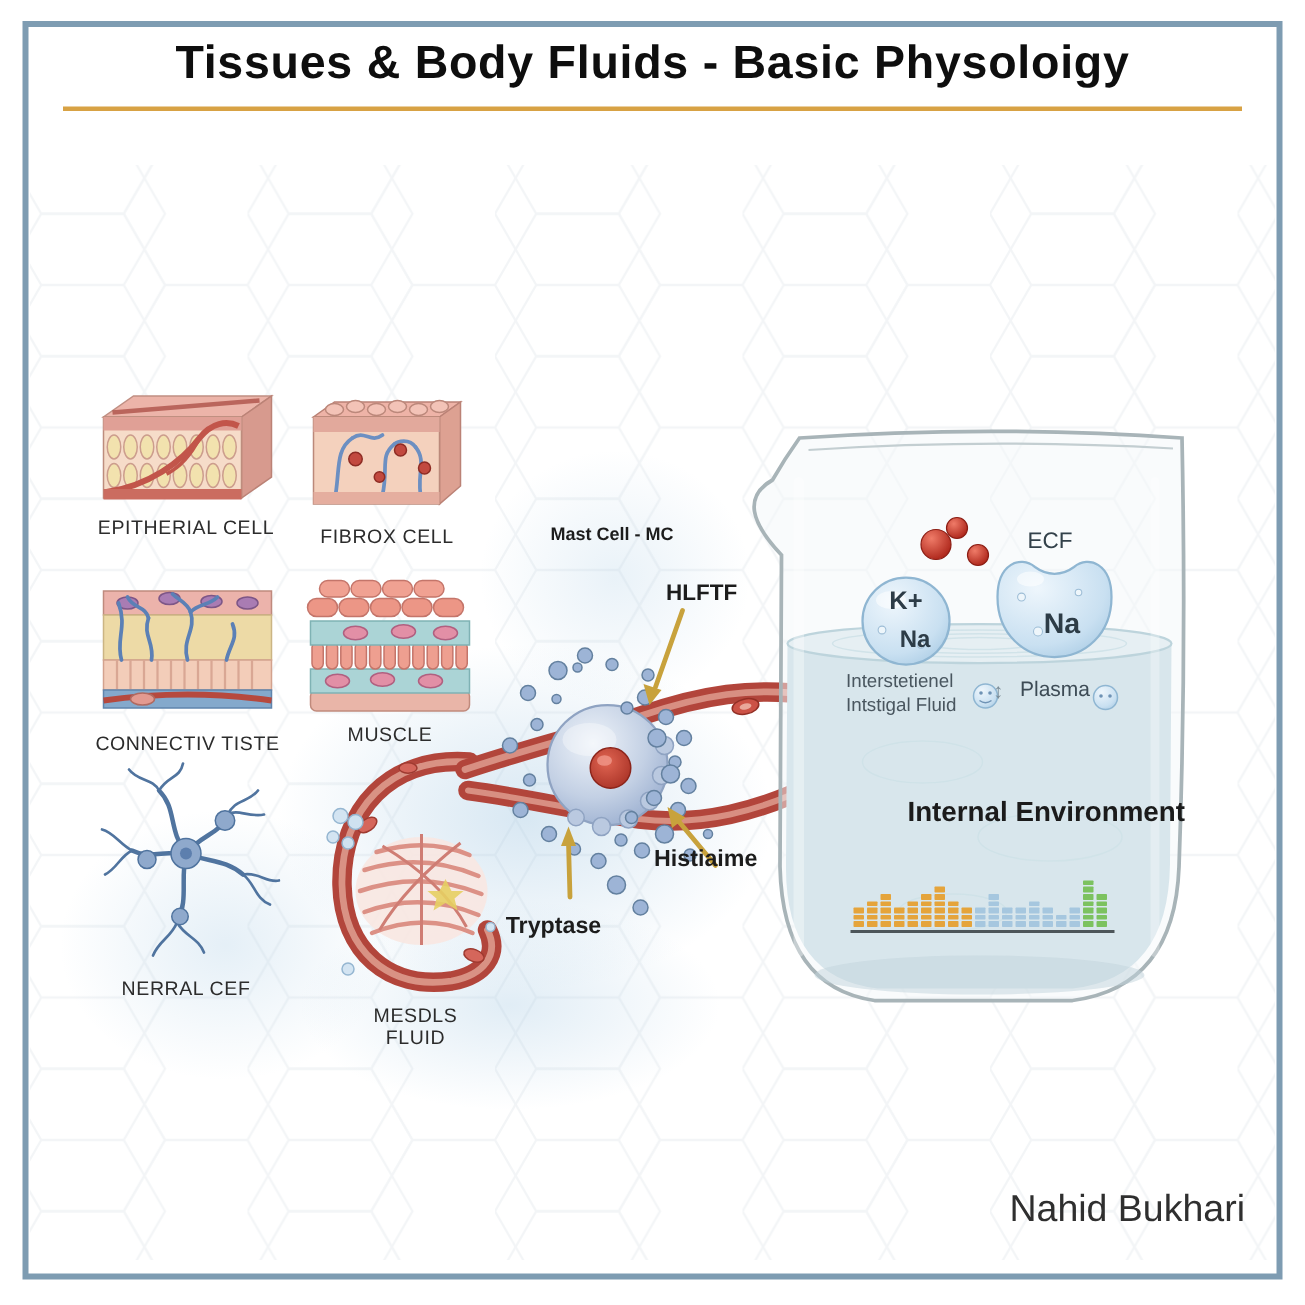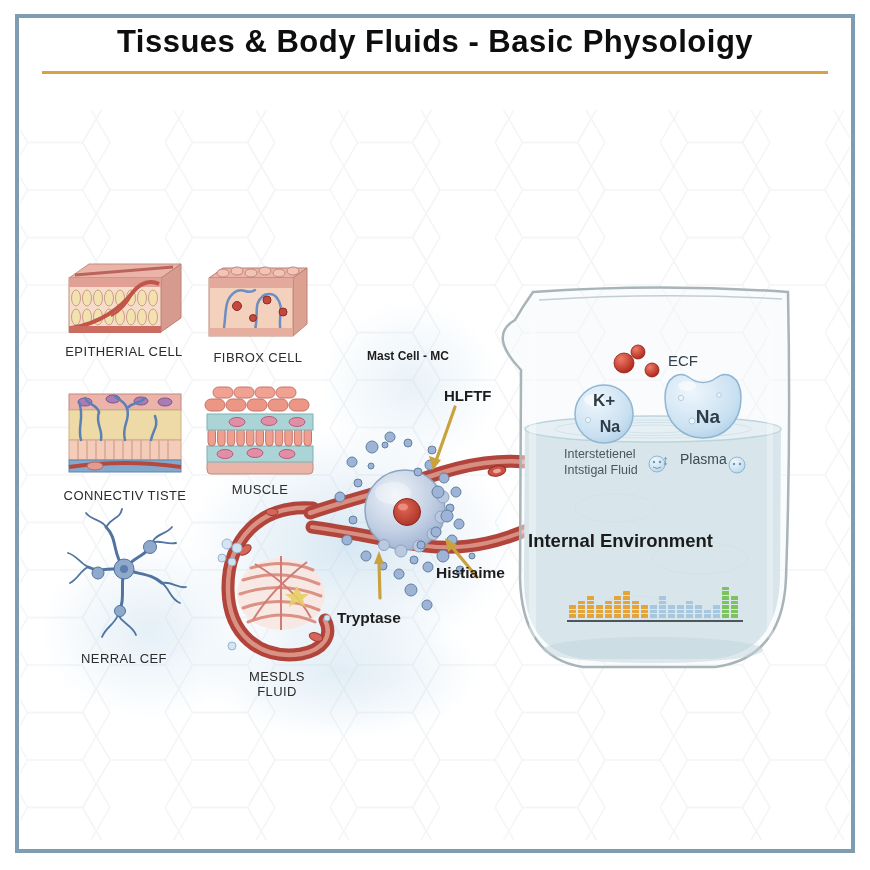--- a/index.html
+++ b/index.html
@@ -20,29 +20,29 @@
   .scene{position:absolute;left:0;top:0;width:870px;height:870px;z-index:7;pointer-events:none;}
   .lbl{position:absolute;z-index:12;color:#1c1c1c;}
   .mast-title{left:367px;top:349px;font-size:12px;font-weight:bold;text-align:right;}
   .hlftf{left:444px;top:387px;font-size:15px;font-weight:600;}
   .tryptase{left:332px;top:609px;width:74px;text-align:center;font-size:15.5px;font-weight:600;}
   .hist{left:436px;top:564px;width:96px;text-align:left;}
   .hist .h1{font-size:15.5px;font-weight:600;display:block;}
   .hist .h2{font-size:13.5px;font-weight:400;display:block;margin-top:3px;line-height:17px;color:#23303a;}
   .beaker{position:absolute;left:495px;top:278px;z-index:9;}
   .bo{position:absolute;z-index:14;}
-  .ecf{left:668px;top:352px;width:64px;text-align:left;font-size:15px;font-weight:500;color:#33414a;}
+  .ecf{left:668px;top:352px;width:64px;text-align:center;font-size:15px;font-weight:500;color:#33414a;}
   .kplus{left:574px;top:391px;width:60px;text-align:center;font-size:17px;font-weight:600;color:#2d3c47;}
   .na1{left:580px;top:418px;width:60px;text-align:center;font-size:16px;font-weight:600;color:#2d3c47;}
   .na2{left:678px;top:406px;width:60px;text-align:center;font-size:19px;font-weight:600;color:#2d3c47;}
   .fluid{left:564px;top:446px;font-size:12.5px;line-height:16px;font-weight:500;color:#49565f;}
   .exch{left:662px;top:452px;font-size:14px;font-weight:bold;color:#7b8d98;}
   .plasma{left:680px;top:451px;font-size:14px;font-weight:500;color:#3d4b55;}
   .bf1{left:528px;top:499px;width:262px;text-align:center;font-size:25px;font-weight:bold;color:#141414;}
-  .bf2{left:528px;top:530px;width:262px;text-align:left;font-size:18.5px;font-weight:bold;color:#1b1b1b;}
+  .bf2{left:528px;top:530px;width:262px;text-align:right;font-size:18.5px;font-weight:bold;color:#1b1b1b;}
   .ph{left:528px;top:561px;width:246px;text-align:center;font-size:15.5px;font-weight:500;color:#2c363d;}
   .equalizer{position:absolute;left:569px;top:584px;width:174px;height:34px;display:flex;align-items:flex-end;gap:2px;z-index:14;}
   .eq-bar{display:flex;flex-direction:column-reverse;gap:1px;width:7px;}
   .eq-seg{height:3.6px;width:100%;border-radius:.5px;}
   .eq-base{position:absolute;left:567px;top:620px;width:176px;height:2px;background:#4d565a;z-index:14;}
   .signature{position:absolute;left:560px;top:792px;width:270px;text-align:right;font-size:25px;color:#2f2f2f;z-index:12;}
 </style>
 </head>
 <body>
 
@@ -563,15 +563,16 @@
       <div class="eq-bar">
         <div class="eq-seg" style="background: rgb(124, 194, 95);"></div>
         <div class="eq-seg" style="background: rgb(124, 194, 95);"></div>
         <div class="eq-seg" style="background: rgb(124, 194, 95);"></div>
         <div class="eq-seg" style="background: rgb(124, 194, 95);"></div>
         <div class="eq-seg" style="background: rgb(124, 194, 95);"></div>
       </div>
     </div>
   <div class="eq-base"></div>
 
+  <div class="signature">Nahid Bukhari</div>
 
   <div class="frame"></div>
 </div>
 
 </body></html>

